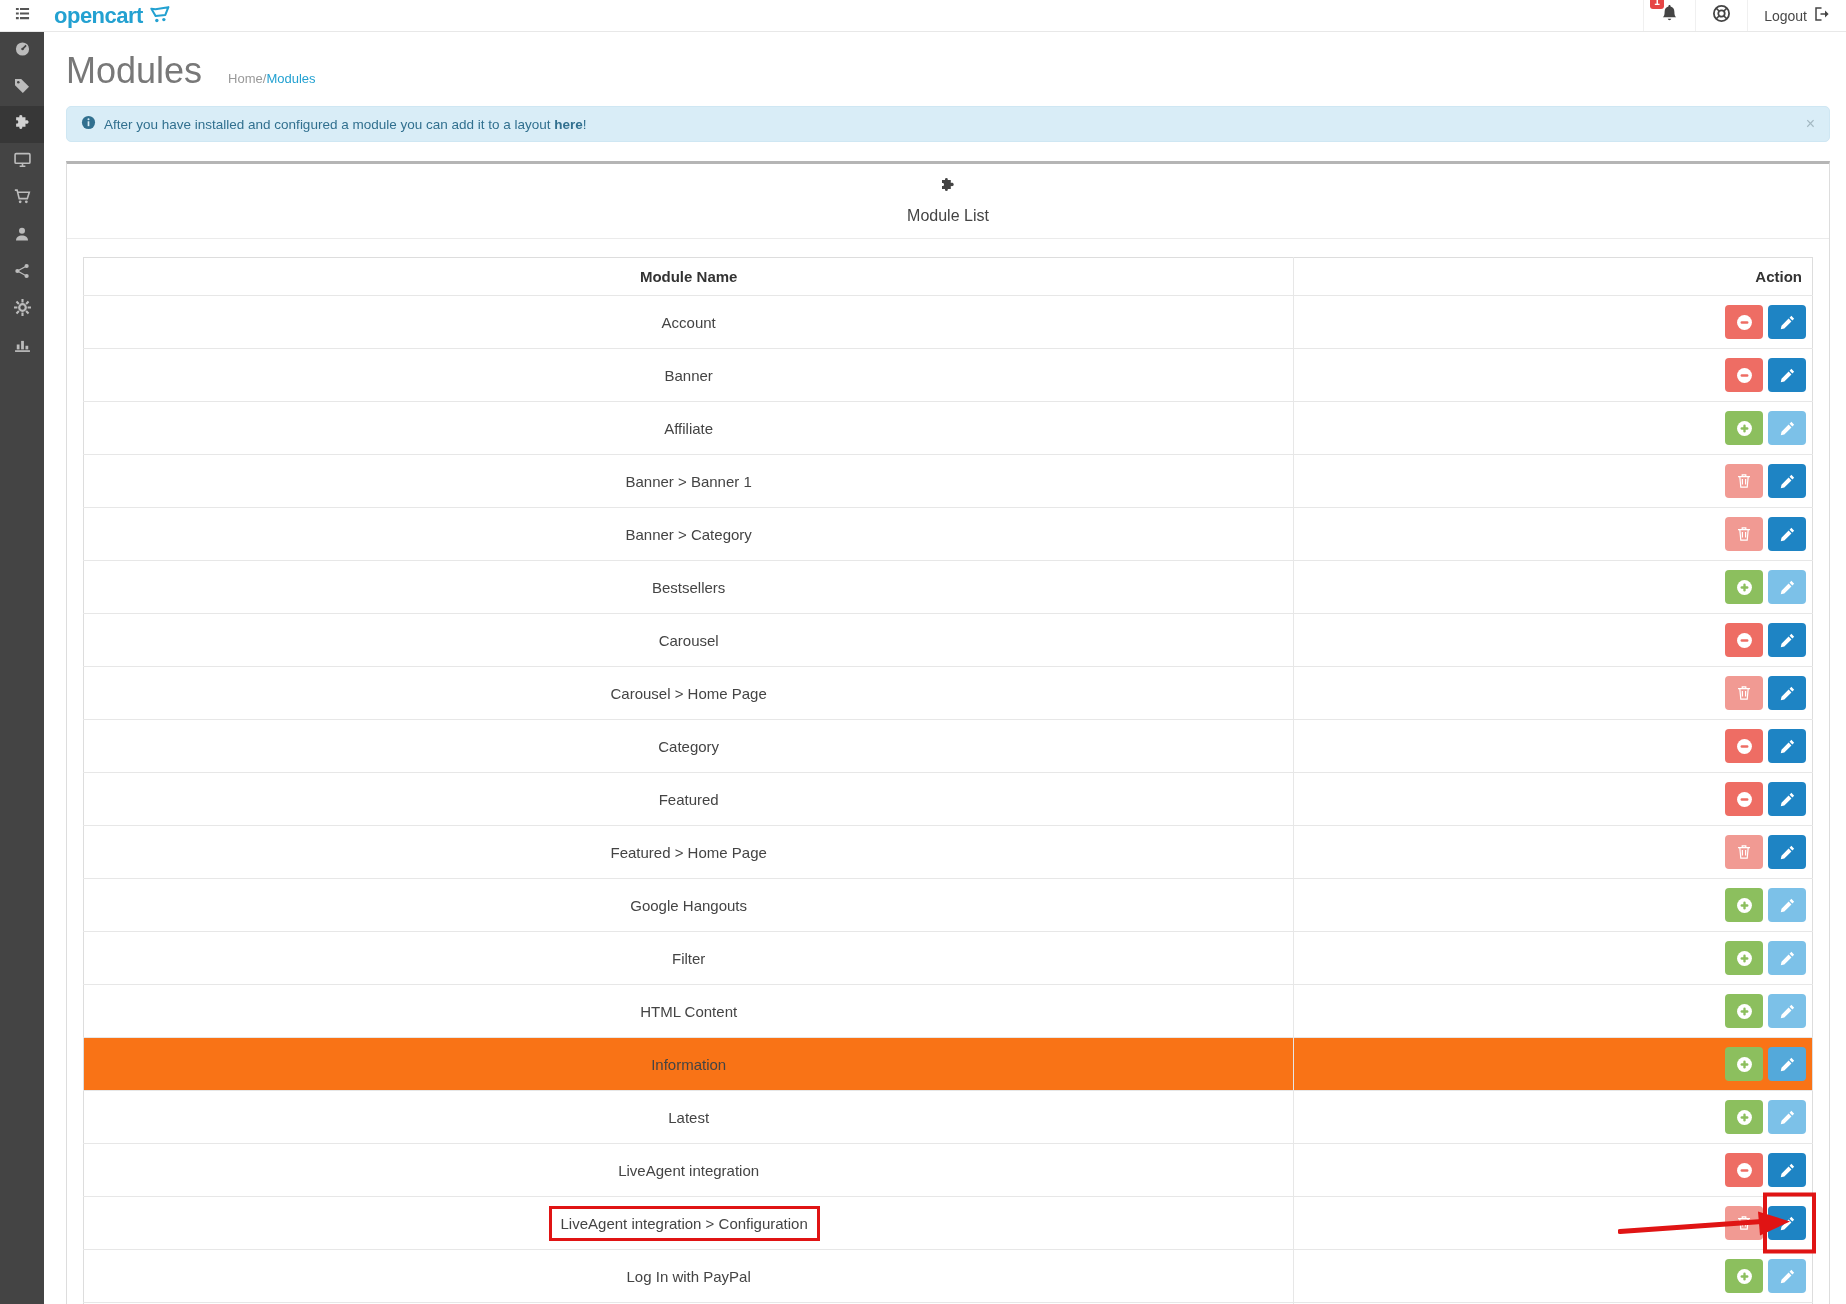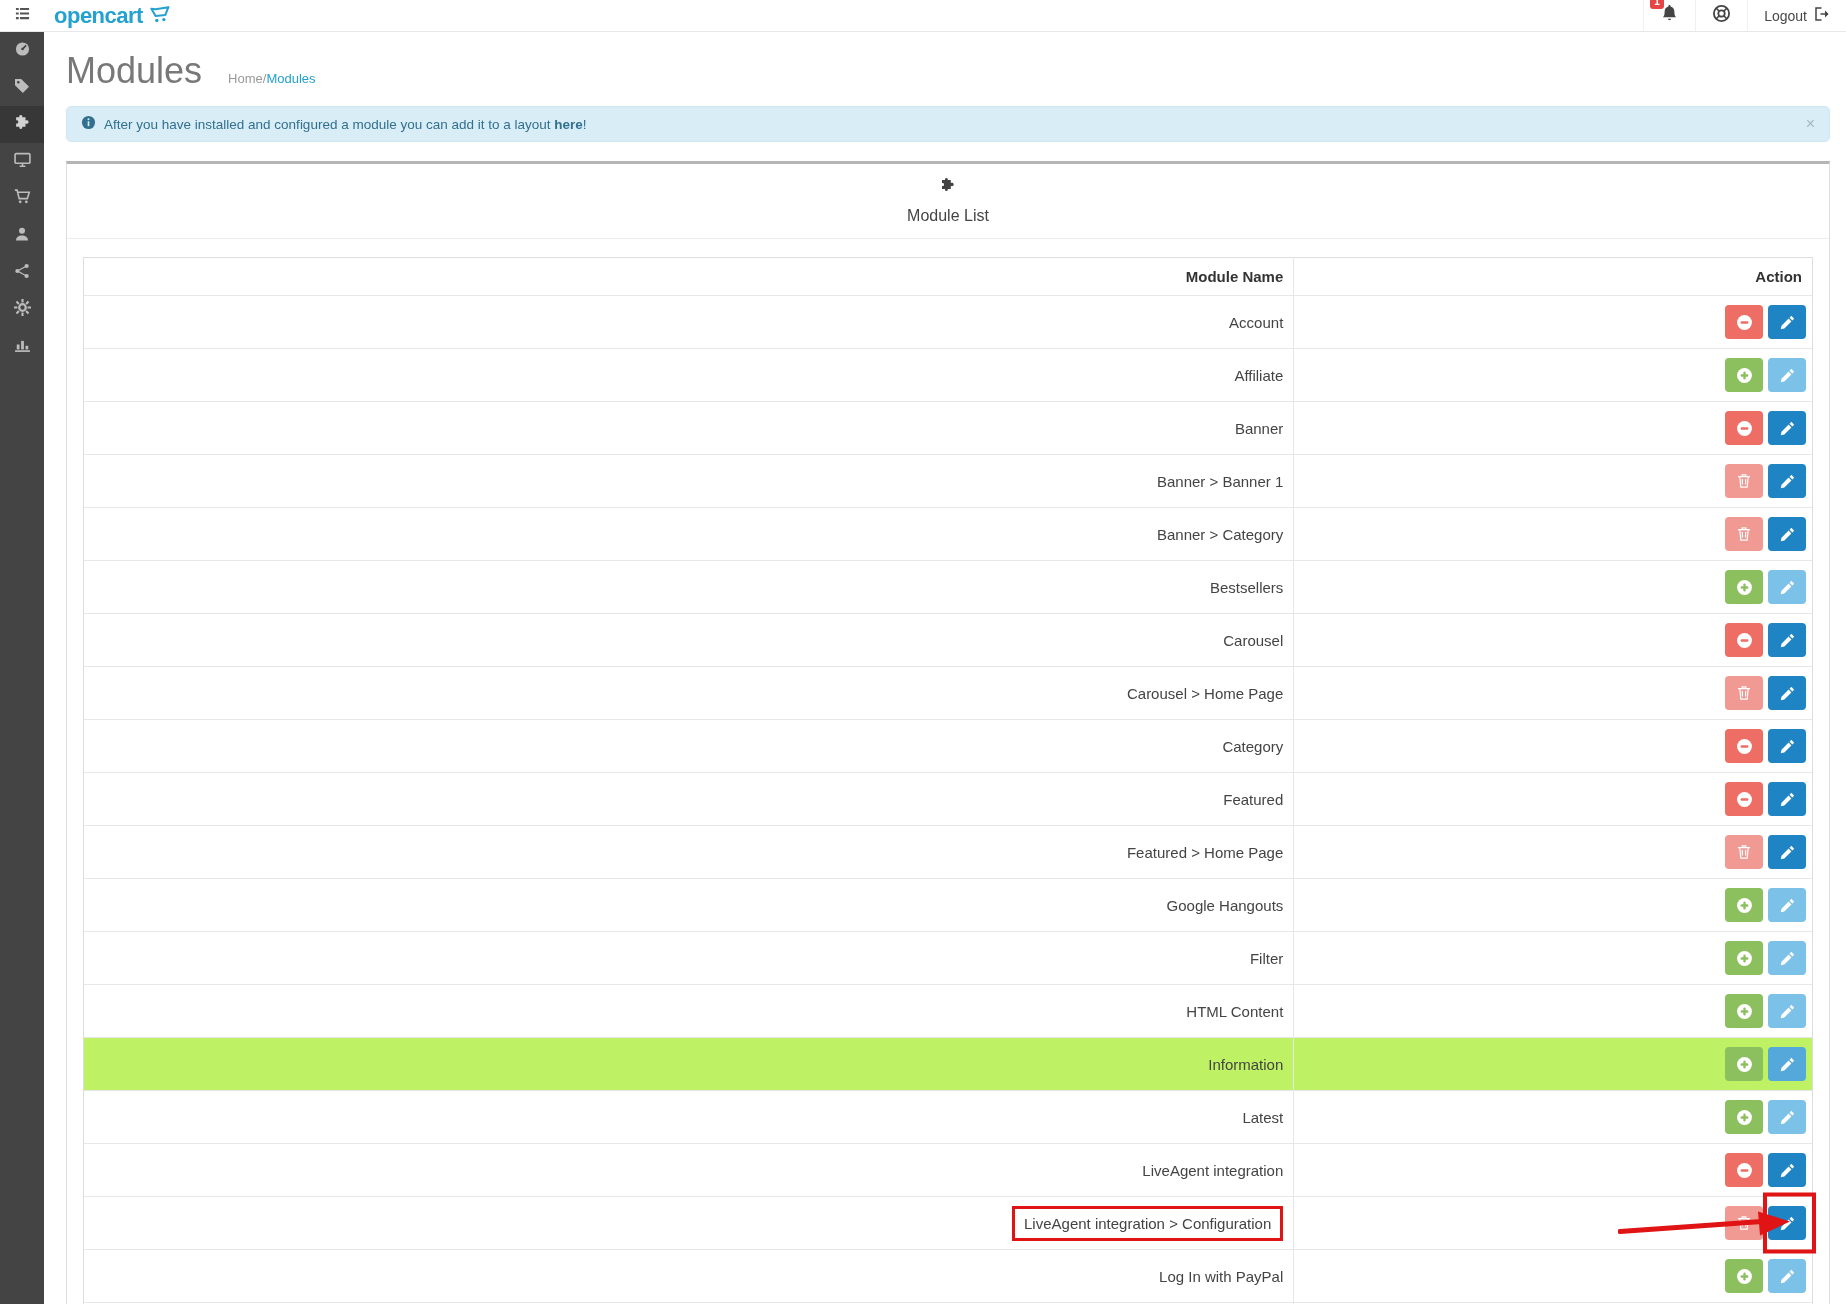--- a/index.html
+++ b/index.html
@@ -41,27 +41,27 @@
   .alert .close { margin-left:auto; color:#a3b8c2; font-size:16px; line-height:1; cursor:pointer; }
 
   
   .panel { margin-top:19px; border:1px solid #ddd; border-top:3px solid #b5b5b5; background:#fff; }
   .panel-heading { padding:13px 16px; border-bottom:1px solid #ebebeb; font-size:16px; color:#444;
     display:flex; align-items:center; gap:10px;flex-direction:column; }
   .panel-body { padding:18px 16px; }
 
   
   table { width:100%; border-collapse:collapse; border:1px solid #ddd; font-size:15px; }
-  th, td { border-bottom:1px solid #e7e7e7; text-align:right; }
+  th, td { border-bottom:1px solid #e7e7e7; text-align:center; }
   th { font-weight:bold; color:#333; padding:10px; }
   th.actions, td.actions { text-align:right; }
   td.name { padding:9px 10px; border-right:1px solid #e7e7e7; width:70%; }
   th.name-h { border-right:1px solid #e7e7e7; width:70%; }
   td.actions { padding:9px 6px 9px 10px; position:relative; }
-  tr.hovered td { background:#bef264; }
+  tr.hovered td { background:#f97316; }
 
   .btn { display:inline-flex; align-items:center; justify-content:center; width:38px; height:34px;
     border:none; border-radius:4px; margin-left:5px; cursor:pointer; vertical-align:middle; }
   .btn svg { display:block; }
   .btn-danger { background:var(--danger); color:var(--danger); }
   .btn-danger-light { background:#f19a93; color:#f19a93; }
   .btn-primary { background:var(--primary); color:var(--primary); }
   .btn-success { background:var(--success); color:var(--success); }
   .btn-info { background:var(--info); color:var(--info); }
   .btn-info-active { background:var(--info-active); color:var(--info-active); }
@@ -245,47 +245,47 @@
                     </span>
                   </button><button class="btn btn-primary">
                     <span>
                       <svg width="15" height="15" viewBox="0 0 16 16">
                         <path fill="#fff" d="M12.1.9l3 3-1.9 1.9-3-3zM9.2 3.8l3 3-7.6 7.6-3.8.8.8-3.8z"></path>
                       </svg>
                     </span>
                   </button></td>
               </tr>
               <tr>
-                <td class="name"><span>Affiliate</span></td>
-                <td class="actions"><button class="btn btn-success">
-                    <span>
-                      <svg width="17" height="17" viewBox="0 0 16 16">
-                        <circle cx="8" cy="8" r="7" fill="#fff"></circle>
-                        <rect x="4.3" y="6.9" width="7.4" height="2.2" rx="1.1" fill="currentColor"></rect>
-                        <rect x="6.9" y="4.3" width="2.2" height="7.4" rx="1.1" fill="currentColor"></rect>
-                      </svg>
-                    </span>
-                  </button><button class="btn btn-info">
-                    <span>
-                      <svg width="15" height="15" viewBox="0 0 16 16">
-                        <path fill="#fff" d="M12.1.9l3 3-1.9 1.9-3-3zM9.2 3.8l3 3-7.6 7.6-3.8.8.8-3.8z"></path>
-                      </svg>
-                    </span>
-                  </button></td>
-              </tr>
-              <tr>
                 <td class="name"><span>Banner</span></td>
                 <td class="actions"><button class="btn btn-danger">
                     <span>
                       <svg width="17" height="17" viewBox="0 0 16 16">
                         <circle cx="8" cy="8" r="7" fill="#fff"></circle>
                         <rect x="4.3" y="6.9" width="7.4" height="2.2" rx="1.1" fill="currentColor"></rect>
                       </svg>
                     </span>
                   </button><button class="btn btn-primary">
+                    <span>
+                      <svg width="15" height="15" viewBox="0 0 16 16">
+                        <path fill="#fff" d="M12.1.9l3 3-1.9 1.9-3-3zM9.2 3.8l3 3-7.6 7.6-3.8.8.8-3.8z"></path>
+                      </svg>
+                    </span>
+                  </button></td>
+              </tr>
+              <tr>
+                <td class="name"><span>Affiliate</span></td>
+                <td class="actions"><button class="btn btn-success">
+                    <span>
+                      <svg width="17" height="17" viewBox="0 0 16 16">
+                        <circle cx="8" cy="8" r="7" fill="#fff"></circle>
+                        <rect x="4.3" y="6.9" width="7.4" height="2.2" rx="1.1" fill="currentColor"></rect>
+                        <rect x="6.9" y="4.3" width="2.2" height="7.4" rx="1.1" fill="currentColor"></rect>
+                      </svg>
+                    </span>
+                  </button><button class="btn btn-info">
                     <span>
                       <svg width="15" height="15" viewBox="0 0 16 16">
                         <path fill="#fff" d="M12.1.9l3 3-1.9 1.9-3-3zM9.2 3.8l3 3-7.6 7.6-3.8.8.8-3.8z"></path>
                       </svg>
                     </span>
                   </button></td>
               </tr>
               <tr>
                 <td class="name"><span>Banner &gt; Banner 1</span></td>
                 <td class="actions"><button class="btn btn-danger-light">

